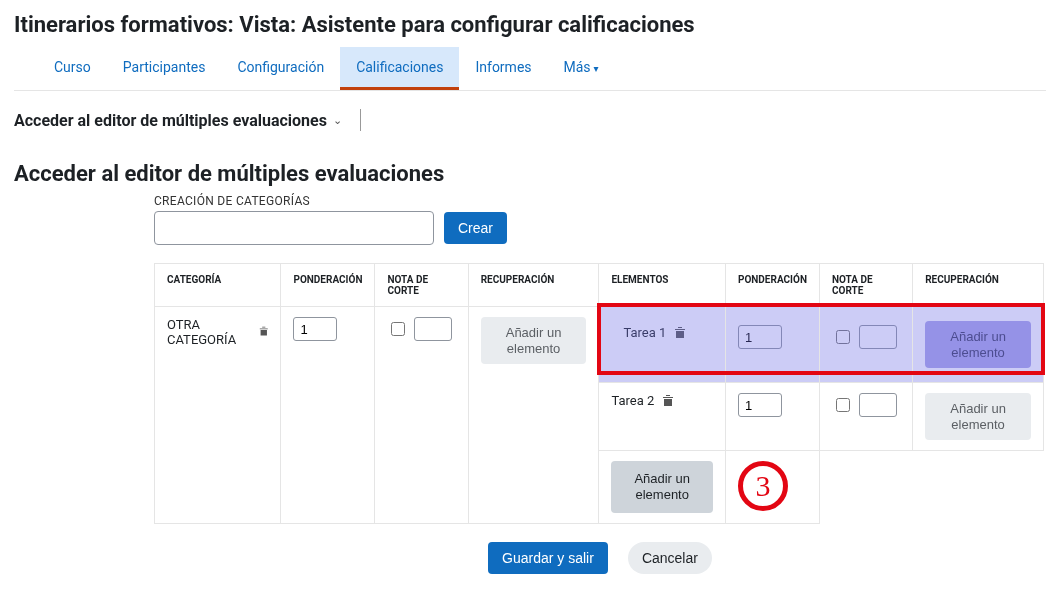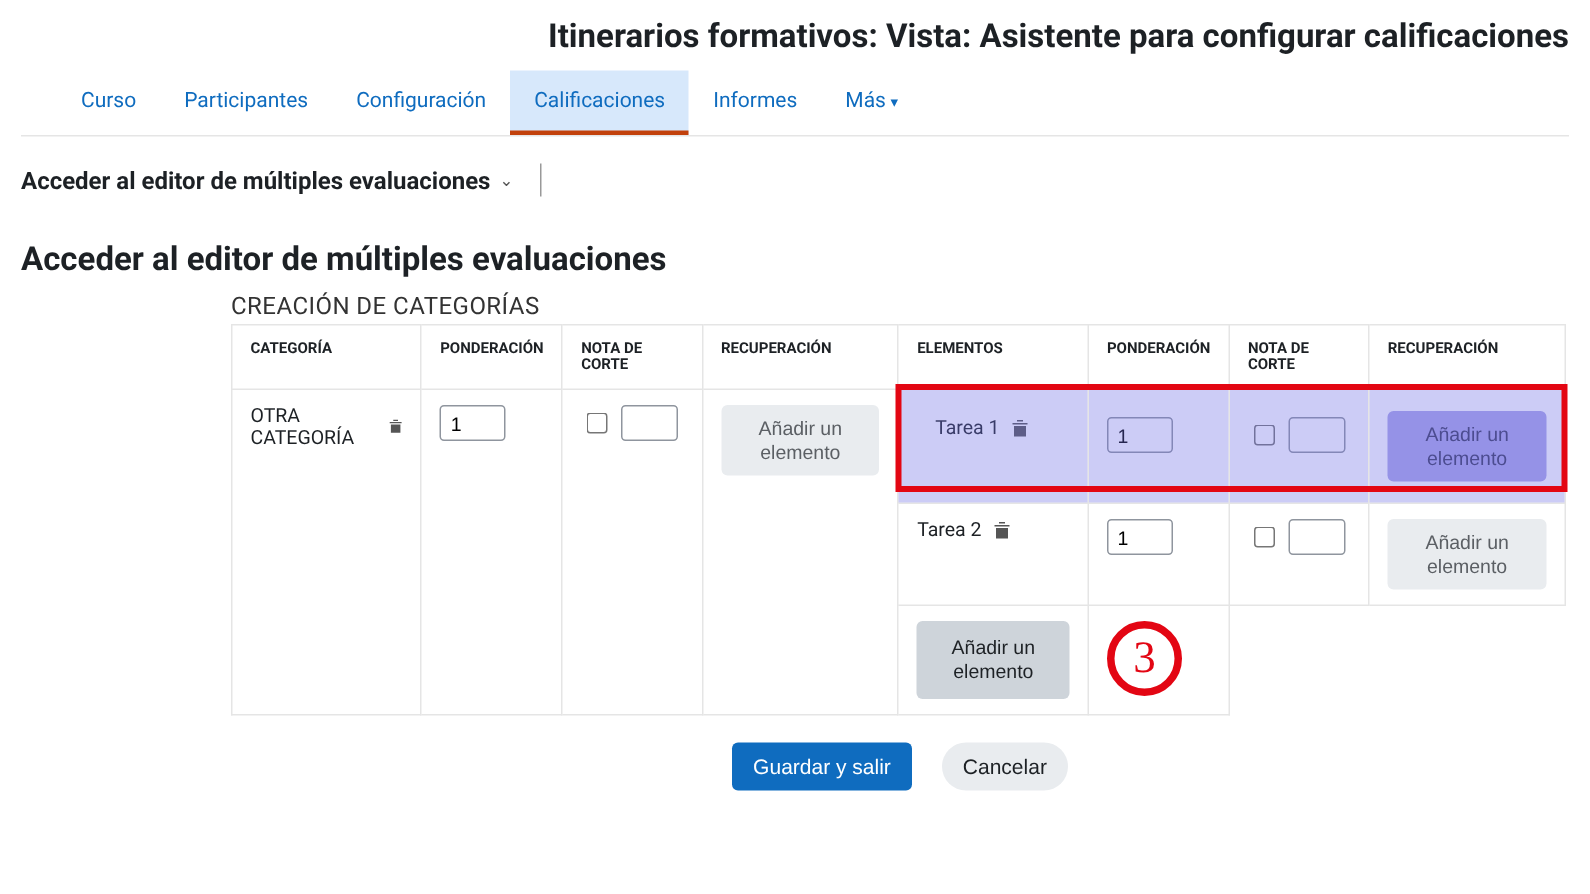--- a/index.html
+++ b/index.html
@@ -8,21 +8,20 @@
     font-family: -apple-system, BlinkMacSystemFont, "Segoe UI", Roboto, Arial, sans-serif;
     font-size: 14px;
     color: #1d2125;
     background: #fff;
     padding: 10px 14px;
   }
   h1.page-title {
     font-size: 22px;
     font-weight: 700;
     margin: 2px 0 10px 0;
-    text-align: right;
   }
   .tab-nav {
     display: flex;
     gap: 0;
     border-bottom: 1px solid #e5e5e5;
     margin-bottom: 18px;
     padding-left: 24px;
   }
   .tab-nav .tab {
     padding: 12px 16px;
@@ -60,21 +59,21 @@
   }
   h2.section-heading {
     font-size: 22px;
     font-weight: 700;
     margin: 0 0 8px 0;
   }
   .content-wrap {
     padding-left: 140px;
   }
   .cat-create-label {
-    font-size: 16px;
+    font-size: 12px;
     letter-spacing: 0.3px;
     color: #333;
     margin-bottom: 3px;
   }
   .cat-create-row {
     display: flex;
     align-items: center;
     gap: 10px;
     margin-bottom: 18px;
   }
@@ -222,20 +221,24 @@
   <span class="label">Acceder al editor de múltiples evaluaciones</span>
   <span class="caret">⌄</span>
   <span class="divider"></span>
 </div>
 
 <h2 class="section-heading">Acceder al editor de múltiples evaluaciones</h2>
 
 <div class="content-wrap">
 
   <div class="cat-create-label">CREACIÓN DE CATEGORÍAS</div>
+  <div class="cat-create-row">
+    <input type="text" class="text-input" value="" style="">
+    <button class="btn-primary">Crear</button>
+  </div>
 
   <div class="red-border-wrap">
     <table class="grid">
       <thead>
         <tr>
           <th>CATEGORÍA</th>
           <th>PONDERACIÓN</th>
           <th>NOTA DE CORTE</th>
           <th>RECUPERACIÓN</th>
           <th>ELEMENTOS</th>

